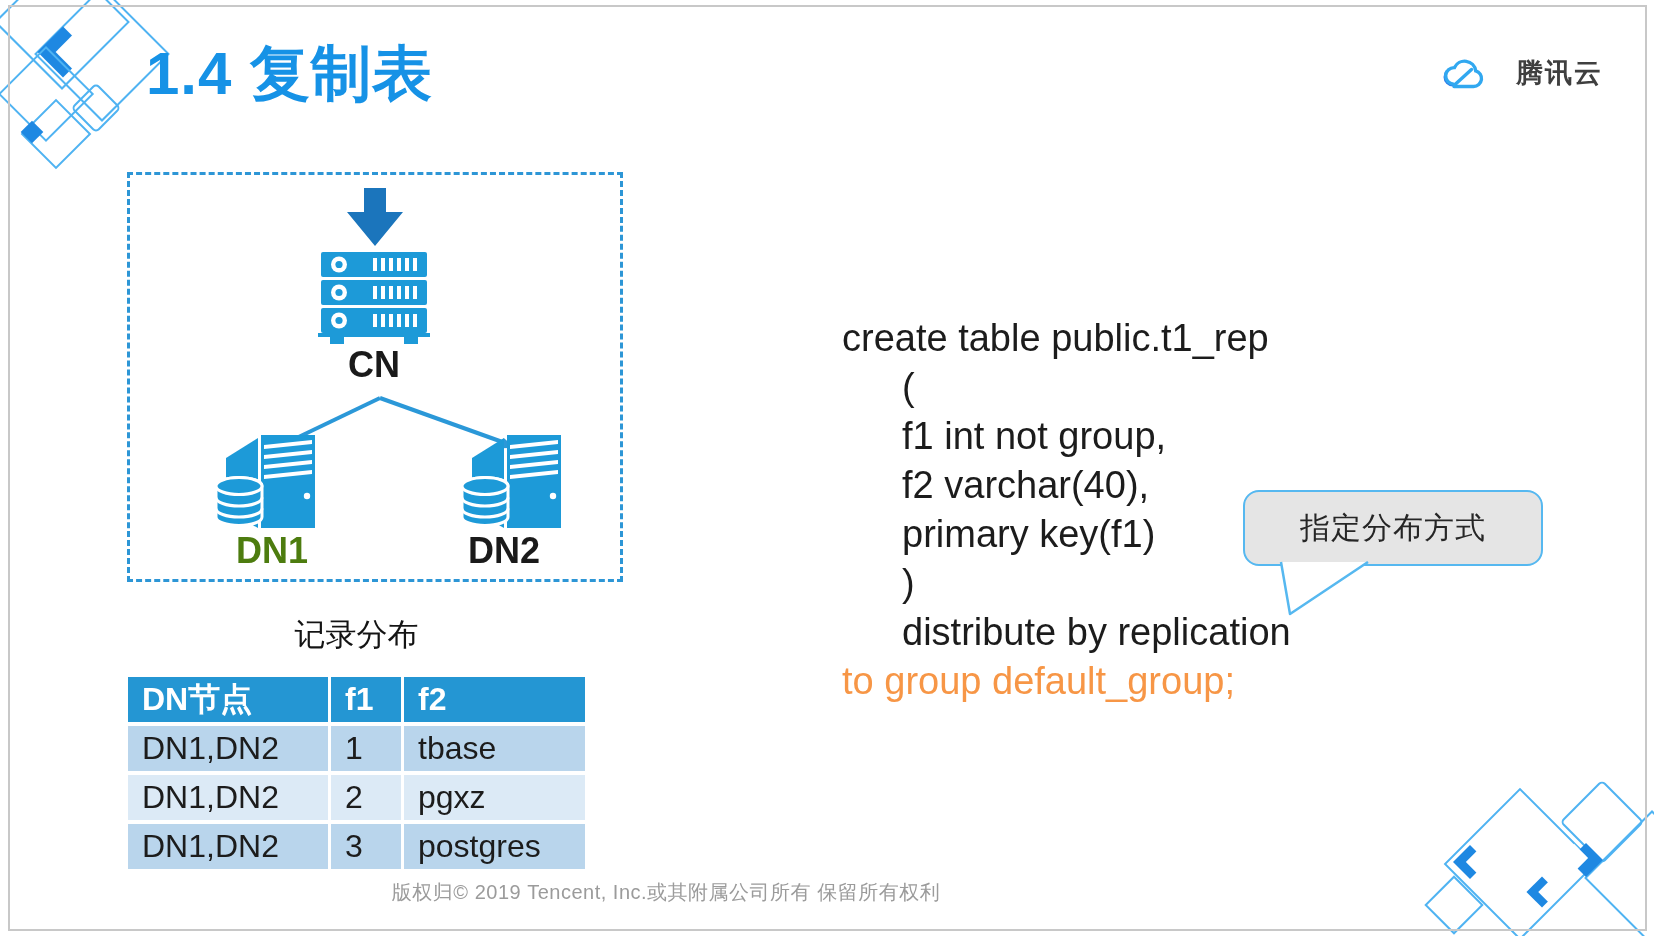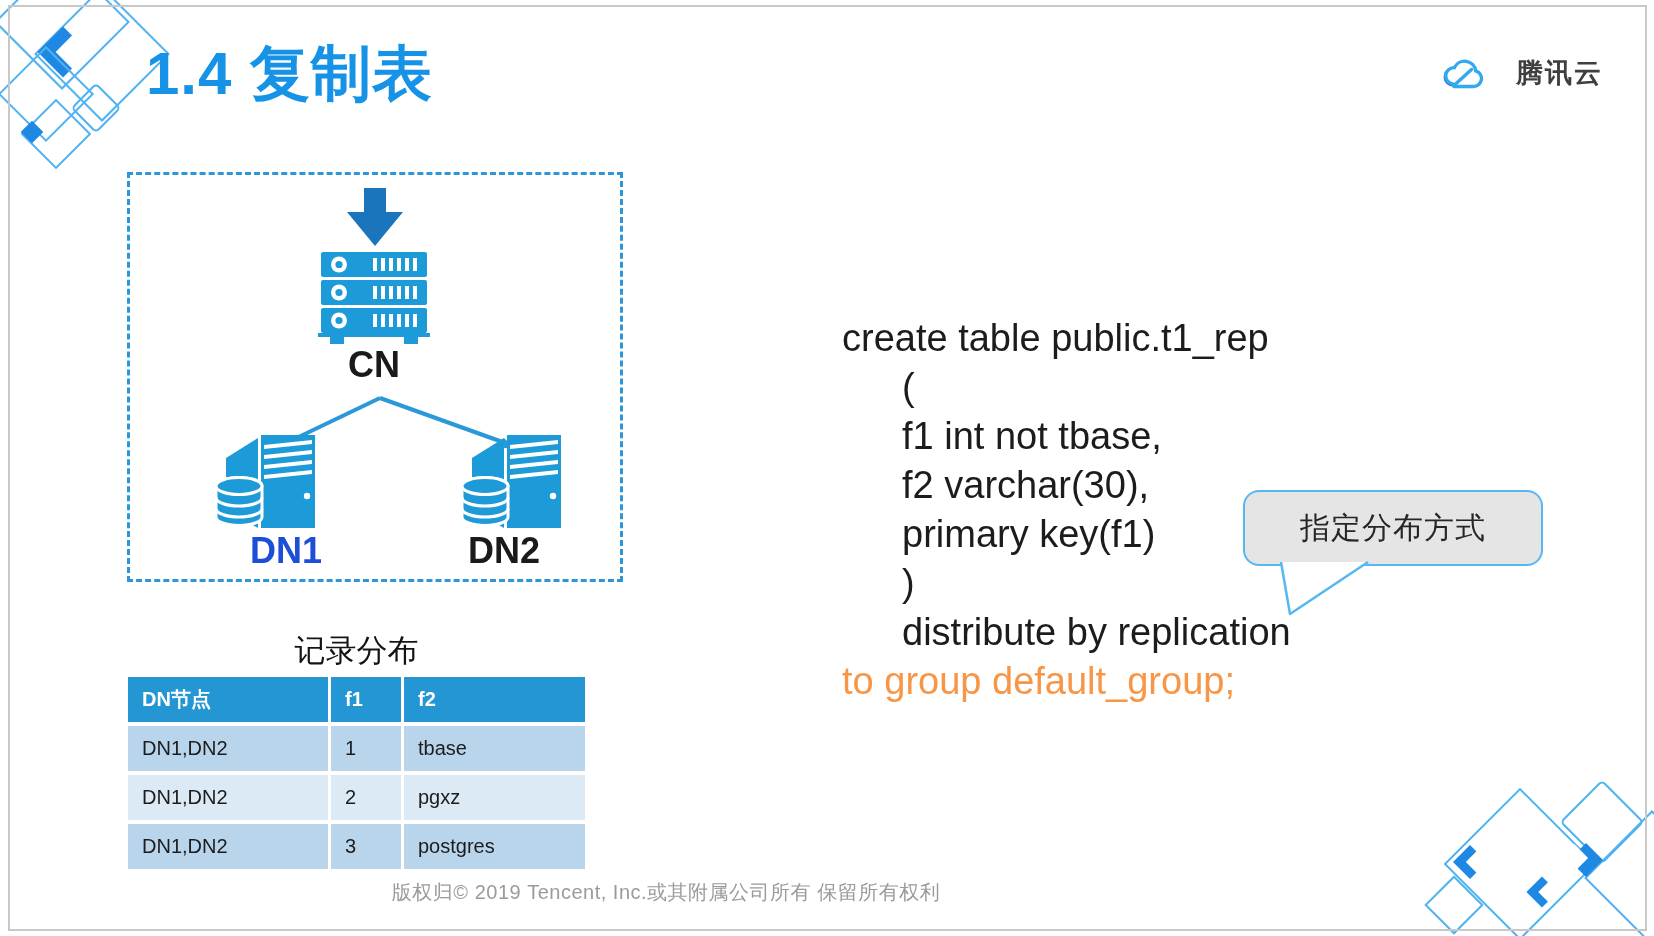--- a/index.html
+++ b/index.html
@@ -24,31 +24,31 @@
   
   .dashed-box{position:absolute;left:127px;top:172px;width:496px;height:410px;
     border:3px dashed #2d96d6;box-sizing:border-box;}
   .down-arrow{position:absolute;left:343px;top:186px;}
   .cn-icon{position:absolute;left:318px;top:252px;}
   .cn-label{position:absolute;left:324px;top:344px;width:100px;text-align:center;
     font-size:36px;font-weight:700;color:#1a1a1a;}
   .connectors{position:absolute;left:262px;top:392px;}
   .dn-icon-1{position:absolute;left:212px;top:424px;}
   .dn-icon-2{position:absolute;left:458px;top:424px;}
-  .dn1-label{position:absolute;left:222px;top:530px;width:100px;text-align:right;
-    font-size:36px;font-weight:700;color:#1d4ed8;}
+  .dn1-label{position:absolute;left:222px;top:530px;width:100px;text-align:center;
+    font-size:36px;font-weight:700;color:#4d7c0f;}
   .dn2-label{position:absolute;left:468px;top:530px;width:100px;text-align:left;
     font-size:36px;font-weight:700;color:#1a1a1a;}
 
   
   .dist-title{position:absolute;left:128px;top:614px;width:457px;text-align:center;
-    font-size:31px;color:#141414;margin-top:16px;}
+    font-size:31px;color:#141414;}
   .dist-table{position:absolute;left:128px;top:677px;width:457px;
     display:grid;grid-template-columns:200px 70px 181px;grid-auto-rows:45px;
-    column-gap:3px;row-gap:4px;font-size:20px;}
+    column-gap:3px;row-gap:4px;font-size:32px;}
   .dist-table .cell{display:flex;align-items:center;padding-left:14px;box-sizing:border-box;}
   .dist-table .th{background:#2496d3;color:#fff;font-weight:700;}
   .dist-table .r-dark{background:#b9d5ec;color:#1c1c1c;}
   .dist-table .r-light{background:#dceaf6;color:#1c1c1c;}
 
   
   .code{position:absolute;left:842px;top:314px;font-size:38px;line-height:49px;color:#1c1c1c;}
   .code .ln{white-space:pre;}
   .code .indent{padding-left:60px;}
   .code .hl{color:#f79646;}
@@ -215,22 +215,22 @@
     <div class="cell r-light">pgxz</div>
 
     <div class="cell r-dark">DN1,DN2</div>
     <div class="cell r-dark">3</div>
     <div class="cell r-dark">postgres</div>
   </div>
 
   <div class="code">
     <div class="ln">create table public.t1_rep</div>
     <div class="ln indent">(</div>
-    <div class="ln indent">f1 int not tbase,</div>
-    <div class="ln indent">f2 varchar(30),</div>
+    <div class="ln indent">f1 int not group,</div>
+    <div class="ln indent">f2 varchar(40),</div>
     <div class="ln indent">primary key(f1)</div>
     <div class="ln indent">)</div>
     <div class="ln indent">distribute by replication</div>
     <div class="ln hl">to group default_group;</div>
   </div>
 
   <div class="callout-box">指定分布方式</div>
   <svg class="callout-tail" width="160" height="58" viewBox="0 0 160 58">
     <path d="M38 1 L47 53 L125 1" fill="#ffffff" stroke="#56b8f0" stroke-width="2.5" stroke-linejoin="round"></path>
   </svg>

